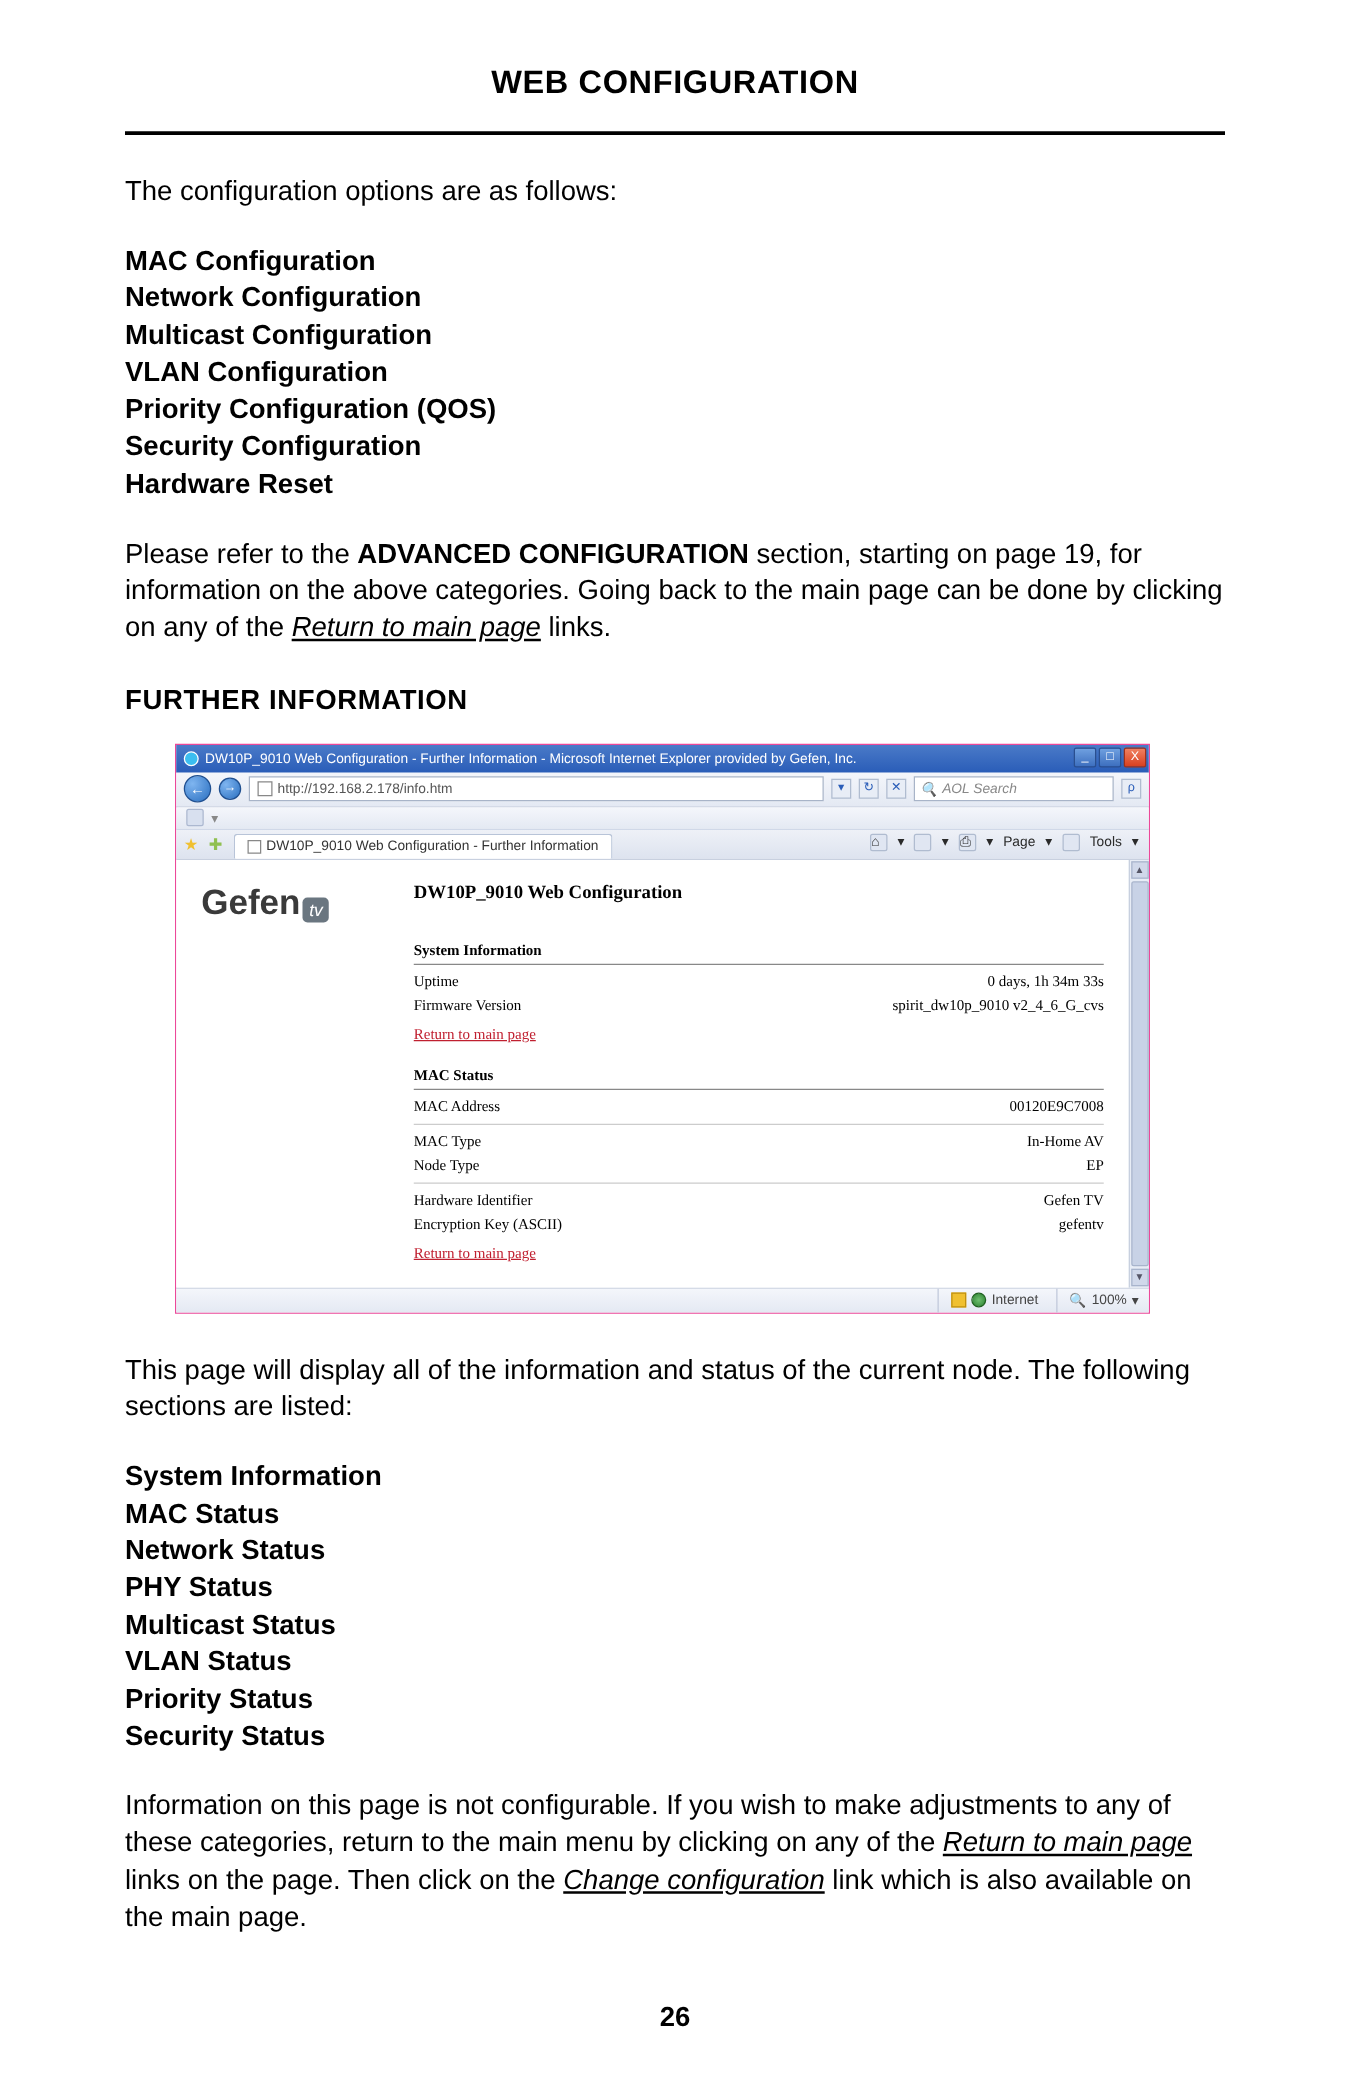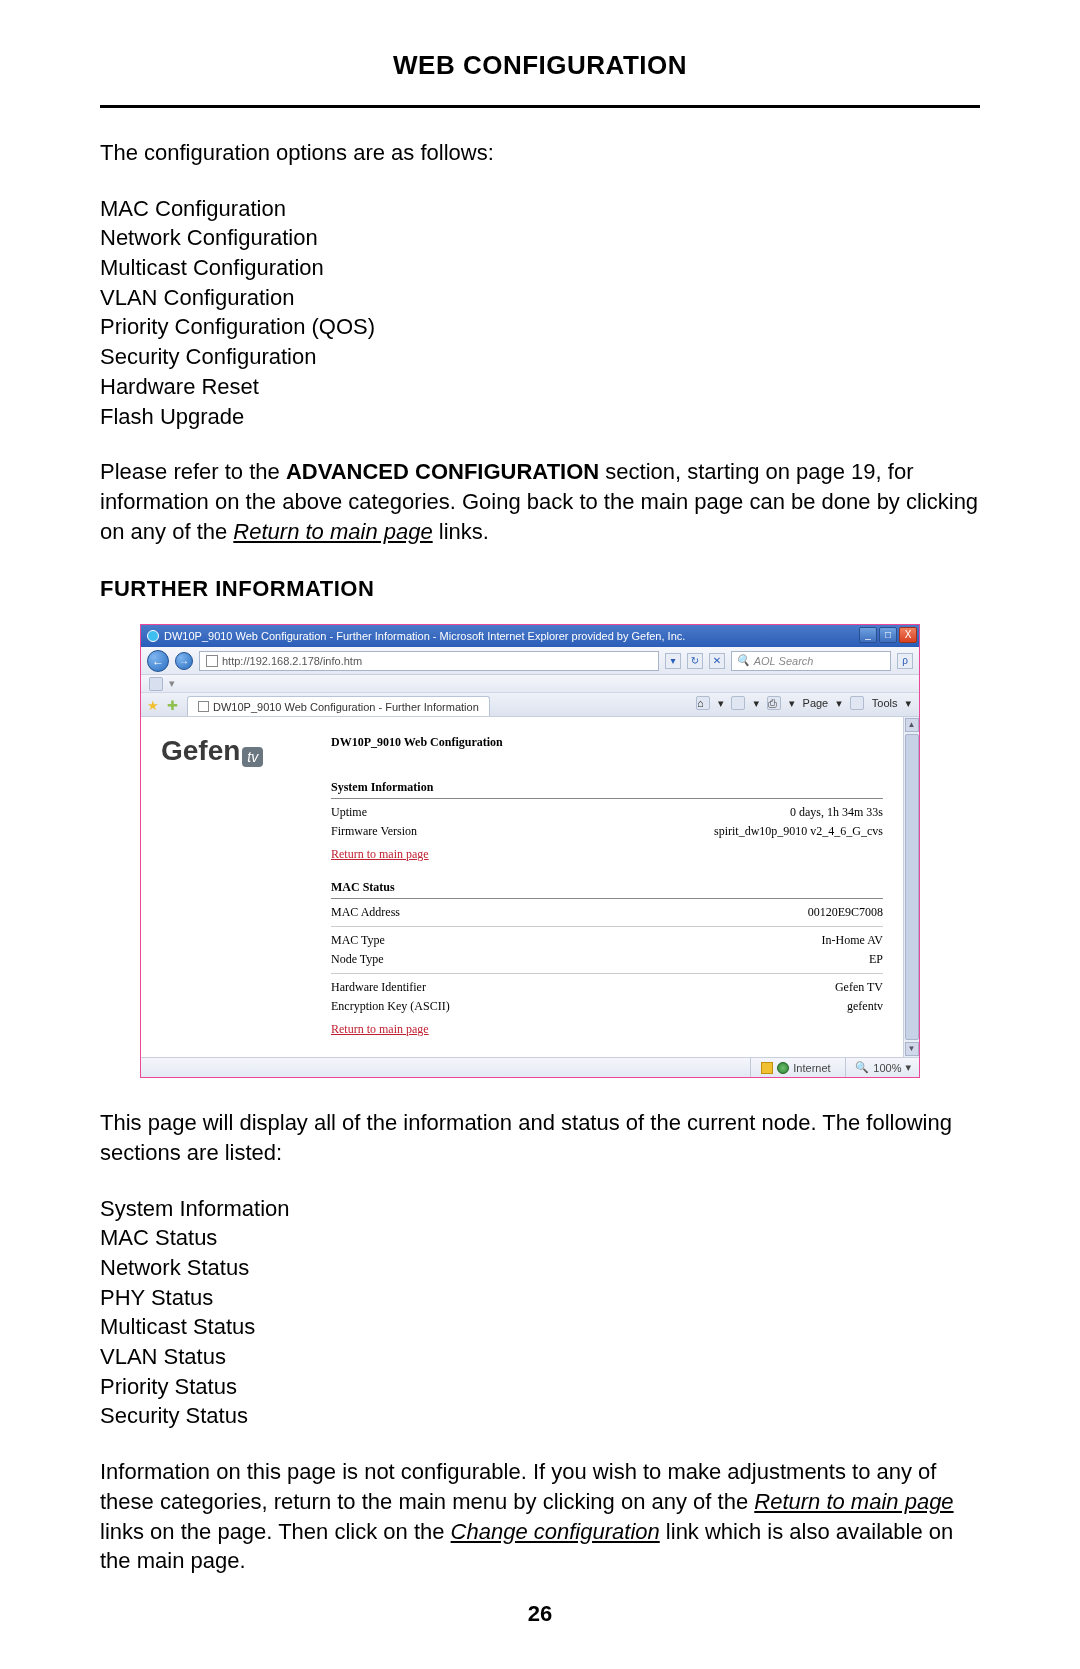--- a/index.html
+++ b/index.html
@@ -19,21 +19,21 @@
     letter-spacing: 0.5px;
     padding-bottom: 24px;
     border-bottom: 3px solid #000;
     margin-bottom: 30px;
   }
   .body-text {
     font-size: 22px;
     line-height: 1.35;
   }
   .para { margin-bottom: 26px; }
-  .list-block { margin-bottom: 26px; }
+  .list-block { margin-bottom: 26px; font-weight: bold; }
   .list-block div { font-size: 22px; line-height: 1.35; }
   .bold { font-weight: bold; }
   .ul-ital { font-style: italic; text-decoration: underline; }
   .section-head {
     font-weight: bold;
     font-size: 22px;
     margin: 30px 0 22px 0;
     letter-spacing: 0.5px;
   }
   .page-num {
@@ -158,21 +158,21 @@
   }
   .logo .tv {
     background:#6a7680; color:#fff; font-size:14px; font-style:italic;
     padding:2px 5px; border-radius:4px; font-weight:normal;
   }
   .rightcol {
     flex:1; padding: 18px 20px 10px 0;
     font-family: "Times New Roman", serif;
     color:#000;
   }
-  .cfg-title { font-weight:bold; font-size:12px; margin-bottom: 30px; }
+  .cfg-title { font-weight:bold; font-size:15px; margin-bottom: 30px; }
   .section-hdr {
     font-weight:bold; font-size:12px; border-bottom:1px solid #888;
     padding-bottom: 3px; margin-bottom: 4px; margin-top: 8px;
   }
   .kv { display:flex; justify-content:space-between; font-size:12px; padding: 2px 0;}
   .divider { border-bottom:1px solid #ccc; margin: 4px 0; }
   .retlink { color:#c02030; text-decoration:underline; font-size:12px; display:inline-block; margin:6px 0 10px 0;}
   .statusbar {
     background: linear-gradient(#f4f6fb,#e4e9f3);
     height: 20px; border-top:1px solid #c8d0df;
@@ -197,21 +197,20 @@
 <div class="body-text para">The configuration options are as follows:</div>
 
 <div class="list-block">
   <div>MAC Configuration</div>
   <div>Network Configuration</div>
   <div>Multicast Configuration</div>
   <div>VLAN Configuration</div>
   <div>Priority Configuration (QOS)</div>
   <div>Security Configuration</div>
   <div>Hardware Reset</div>
-  <div>Flash Upgrade</div>
 </div>
 
 <div class="body-text para">
   <span>Please refer to the </span><span class="bold">ADVANCED CONFIGURATION</span><span> section, starting on page 19, for information on the above categories. Going back to the main page can be done by clicking on any of the </span><span class="ul-ital">Return to main page</span><span> links.</span>
 </div>
 
 <div class="section-head">FURTHER INFORMATION</div>
 
 <div class="shot">
   <div class="titlebar">

